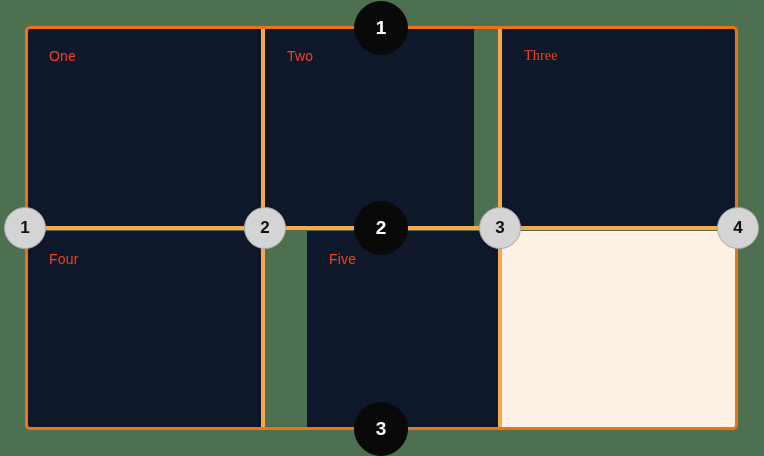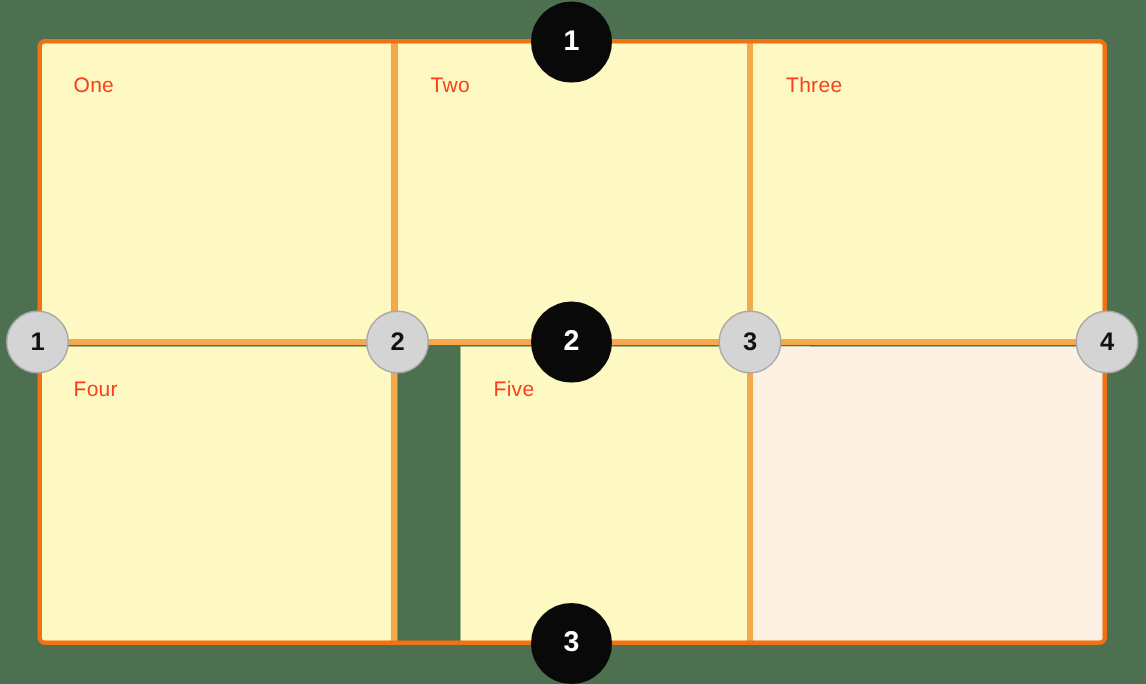--- a/index.html
+++ b/index.html
@@ -29,21 +29,21 @@
     box-sizing: border-box;
     border: 3px solid #ef7215;
     border-radius: 5px;
     background: transparent;
   }
 
   
   .cell {
     position: absolute;
     box-sizing: border-box;
-    background: #fef9c3;
+    background: #0f172a;
   }
   .cell.pale {
     background: #fdf1e3;
   }
   .cell-label {
     position: absolute;
     left: 22px;
     top: 20px;
     font-size: 14px;
     color: #f8401c;
@@ -92,24 +92,24 @@
   }
 </style>
 </head>
 <body>
 
 <div id="stage">
 
   <div class="cell" style="left:27px; top:28px; width:234px; height:199px;">
     <span class="cell-label">One</span>
   </div>
-  <div class="cell" style="left:265px; top:28px; width:233px; height:199px;">
+  <div class="cell" style="left:265px; top:28px; width:209px; height:199px;">
     <span class="cell-label">Two</span>
   </div>
-  <div class="cell" style="left:502px; top:28px; width:234px; height:199px;">
+  <div class="cell" style="left:502px; top:28px; width:234px; height:199px;font-family:Liberation Serif, serif;">
     <span class="cell-label">Three</span>
   </div>
 
   <div class="cell" style="left:27px; top:231px; width:234px; height:197px;text-align:right;">
     <span class="cell-label">Four</span>
   </div>
   <div class="cell" style="left:265px; top:231px; width:233px; height:197px;margin-left:42px;">
     <span class="cell-label">Five</span>
   </div>
   <div class="cell pale" style="left:502px; top:231px; width:234px; height:197px;">

